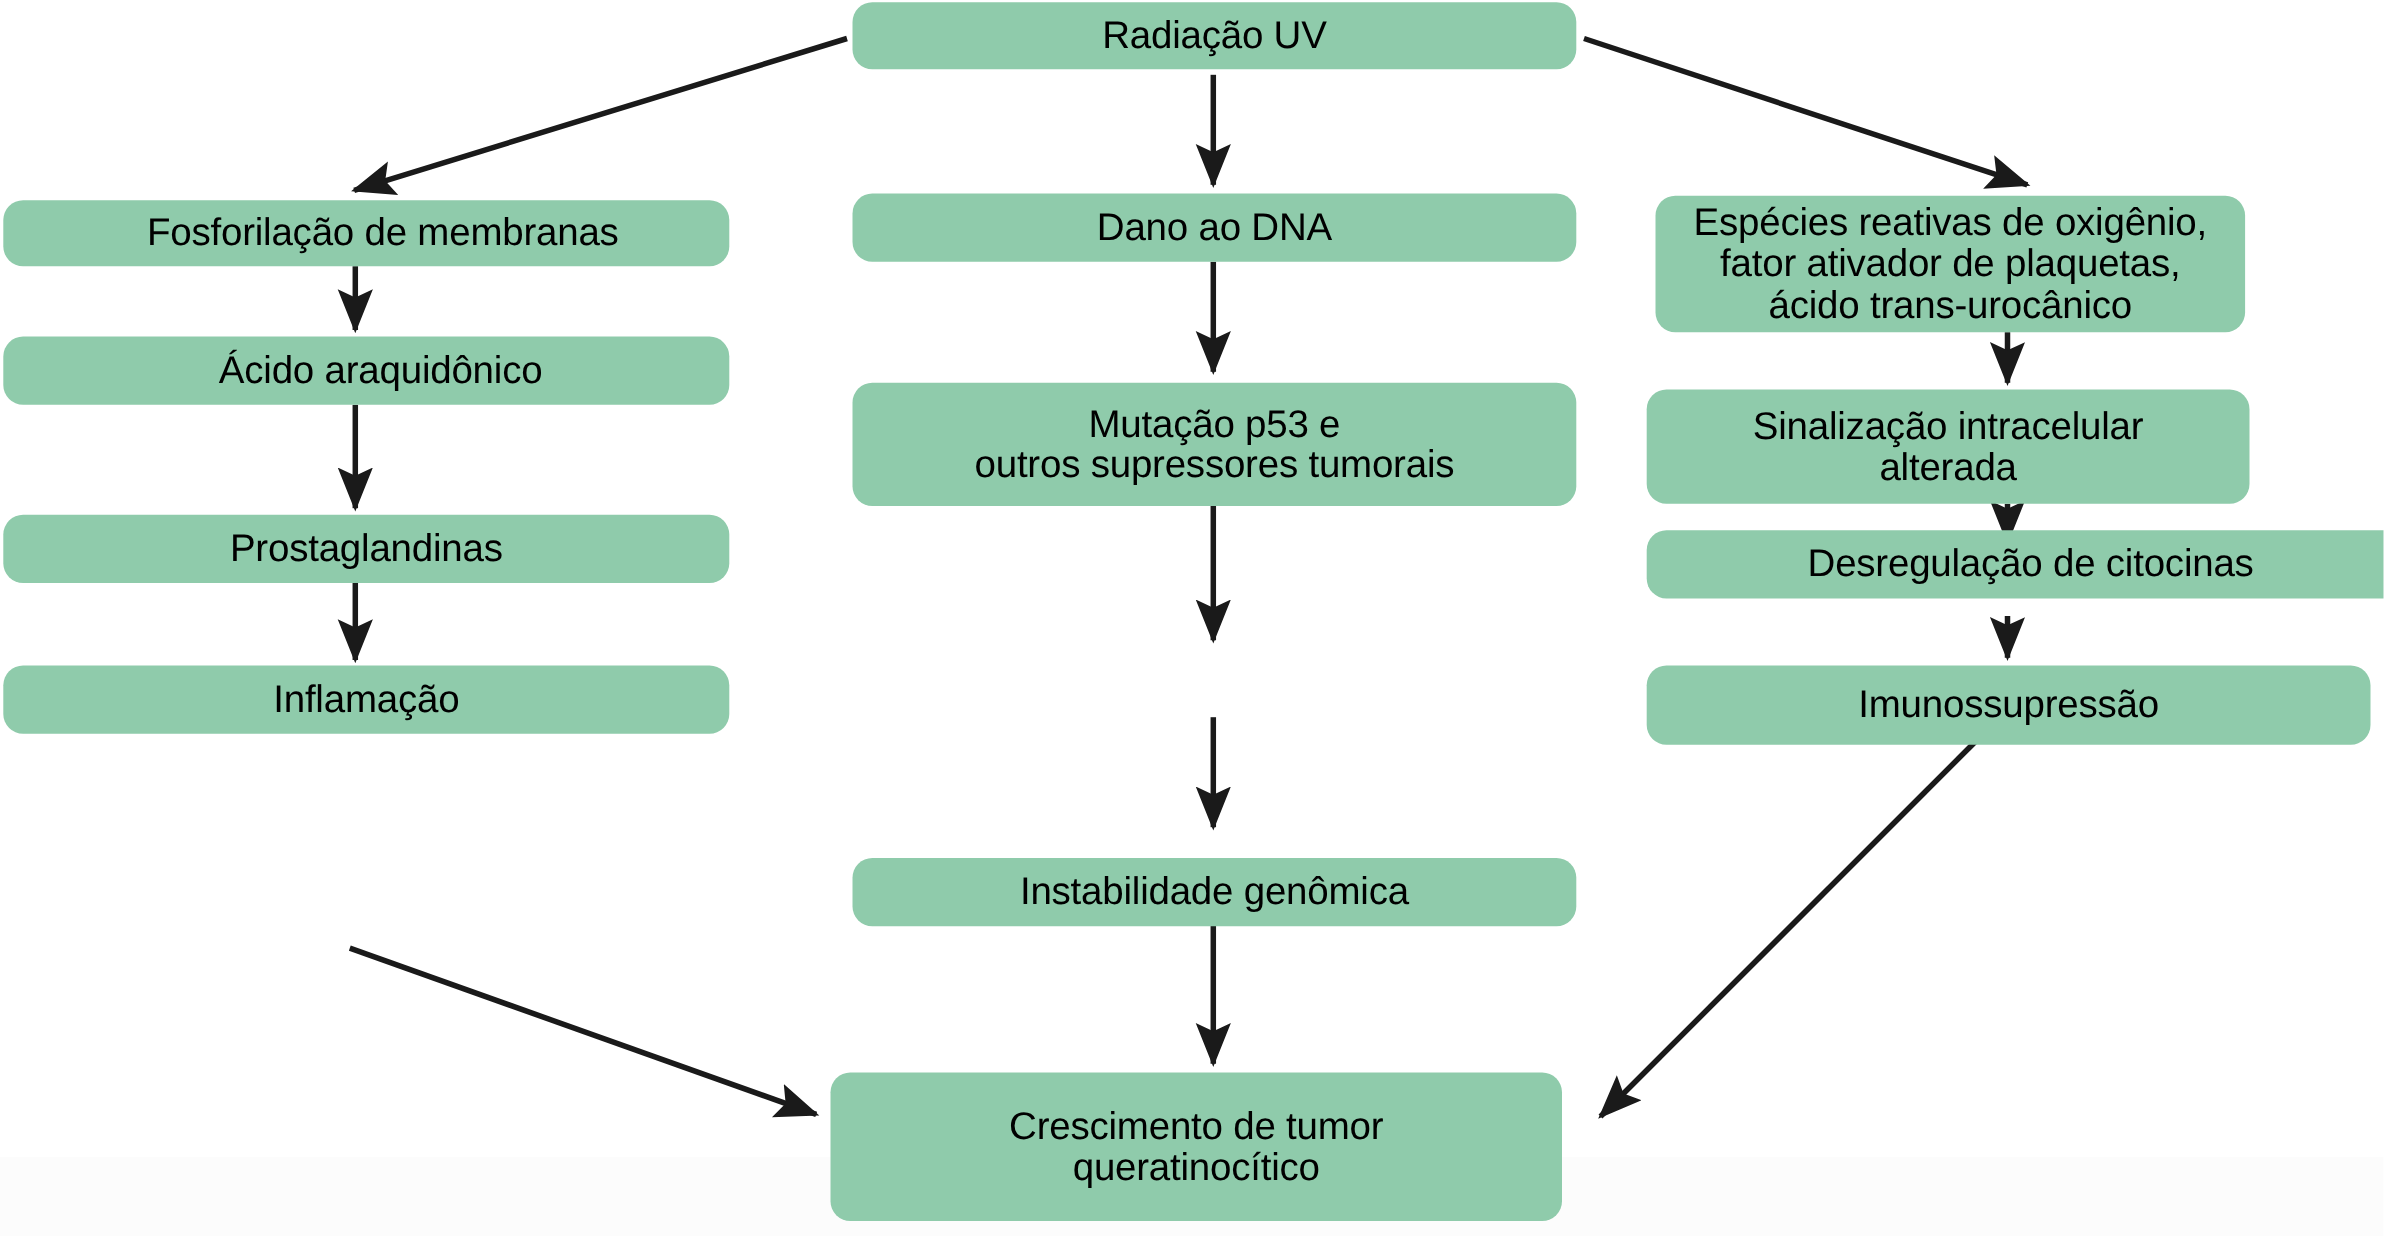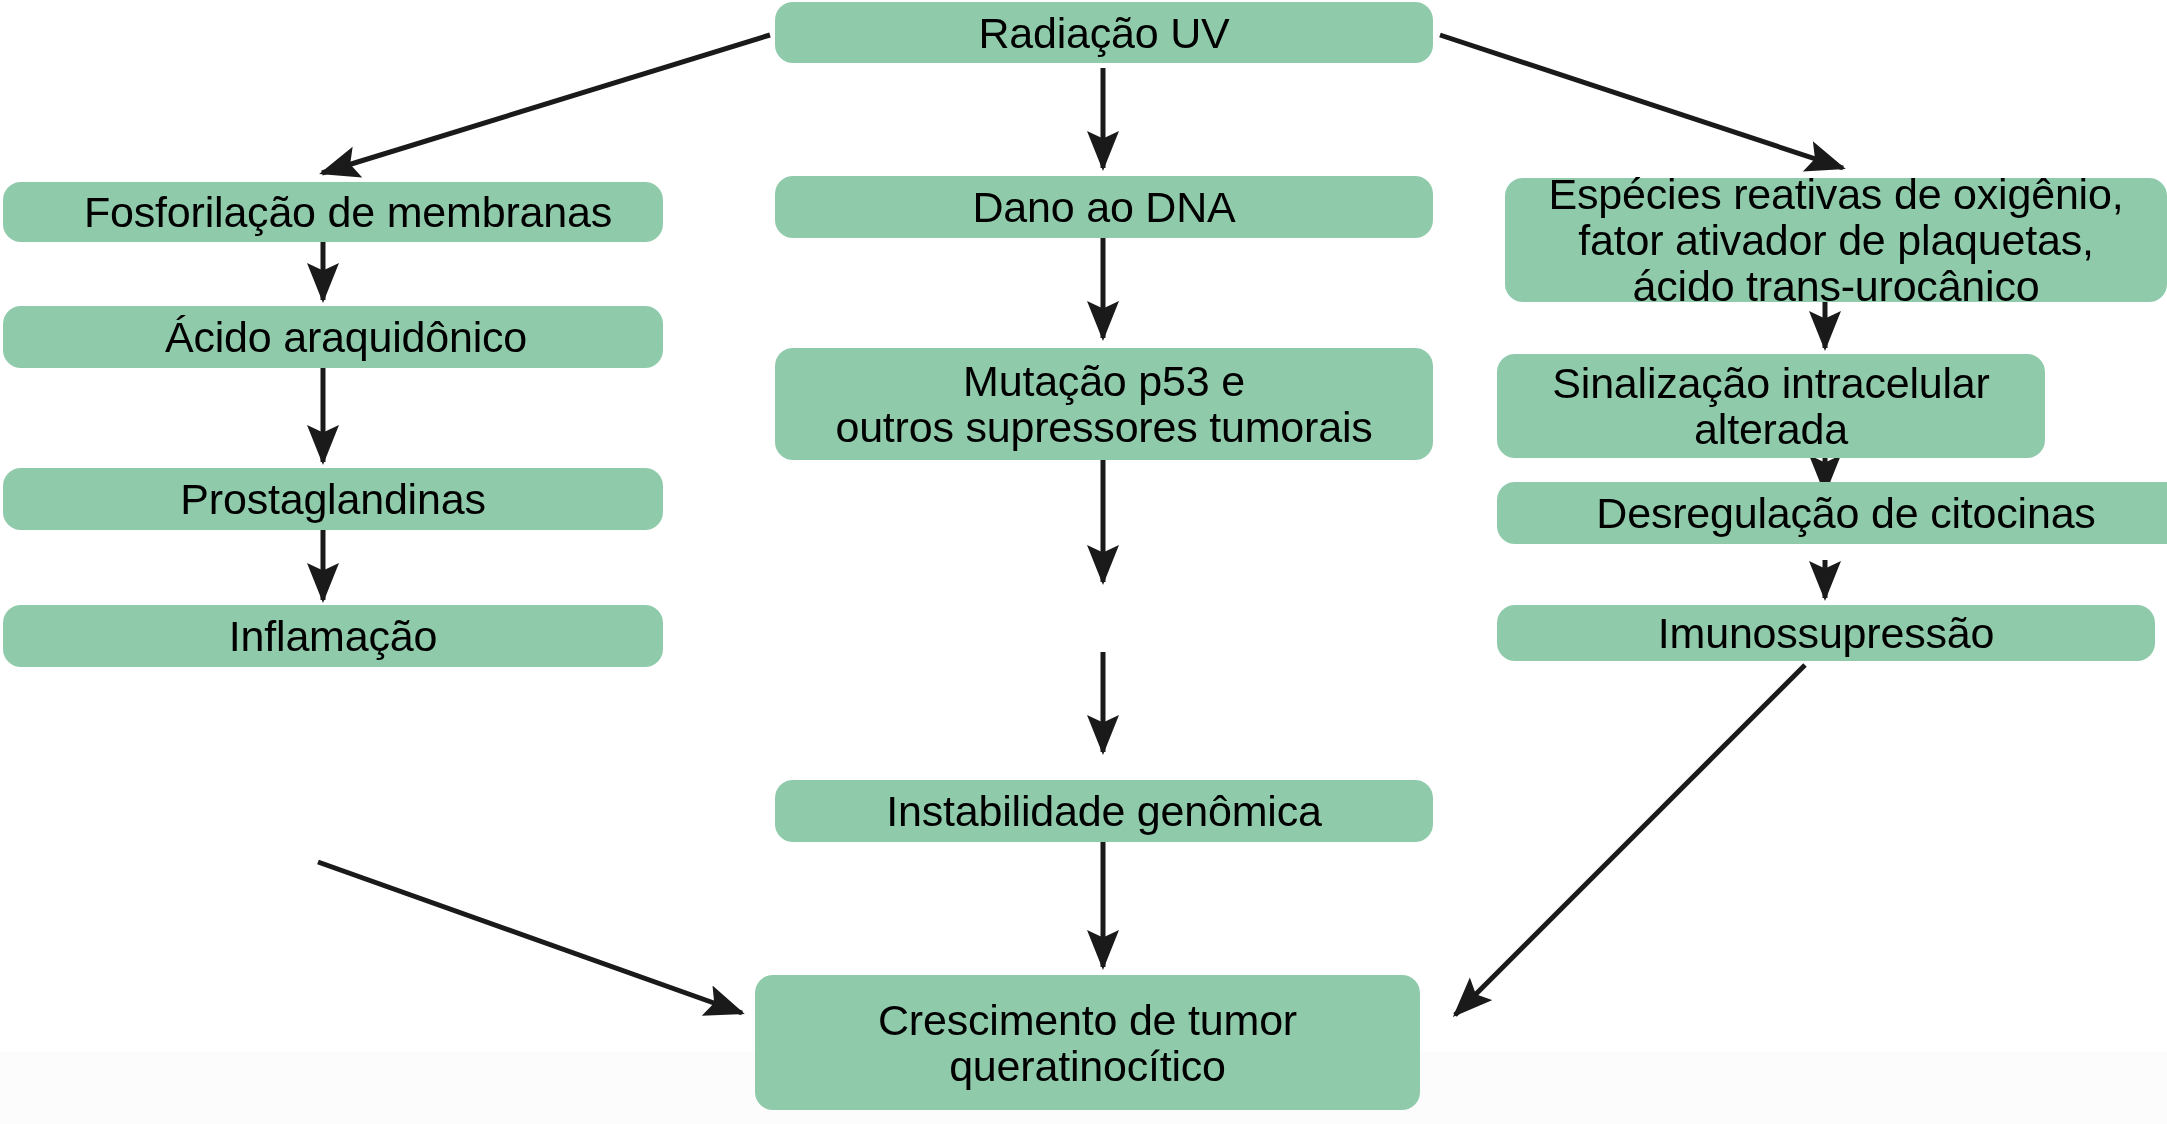--- a/index.html
+++ b/index.html
@@ -36,21 +36,21 @@
   .node {
     position: absolute;
     box-sizing: border-box;
     background: #8fcbab;
     border-radius: 18px;
     color: #000000;
     display: flex;
     align-items: center;
     justify-content: center;
     text-align: center;
-    font-size: 43px;
+    font-size: 35px;
     line-height: 1.07;
     letter-spacing: -0.2px;
     padding: 2px 10px;
     white-space: pre-line;
   }
 </style>
 </head>
 <body>
 
 <div id="canvas">
@@ -93,24 +93,24 @@
   <div class="node" style="left:3px; top:182px; width:660px; height:60px;padding-left:40px;">Fosforilação de membranas</div>
   <div class="node" style="left:3px; top:306px; width:660px; height:62px;padding-left:36px;">Ácido araquidônico</div>
   <div class="node" style="left:3px; top:468px; width:660px; height:62px;">Prostaglandinas</div>
   <div class="node" style="left:3px; top:605px; width:660px; height:62px;">Inflamação</div>
 
   <div class="node" style="left:775px; top:176px; width:658px; height:62px;">Dano ao DNA</div>
   <div class="node" style="left:775px; top:348px; width:658px; height:112px;">Mutação p53 e
 outros supressores tumorais</div>
   <div class="node" style="left:775px; top:760px; width:658px; height:62px;margin-top:20px;">Instabilidade genômica</div>
 
-  <div class="node" style="left:1505px; top:178px; width:662px; height:124px;">Espécies reativas de oxigênio,
+  <div class="node" style="left:1505px; top:178px; width:536px; height:124px;">Espécies reativas de oxigênio,
 fator ativador de plaquetas,
 ácido trans-urocânico</div>
   <div class="node" style="left:1497px; top:354px; width:548px; height:104px;">Sinalização intracelular
 alterada</div>
   <div class="node" style="left:1497px; top:482px; width:698px; height:62px;">Desregulação de citocinas</div>
-  <div class="node" style="left:1497px; top:605px; width:658px; height:56px;">Imunossupressão</div>
+  <div class="node" style="left:1497px; top:605px; width:658px; height:72px;">Imunossupressão</div>
 
   <div class="node" style="left:755px; top:975px; width:665px; height:135px;">Crescimento de tumor
 queratinocítico</div>
 
 </div>
 
 </body></html>

